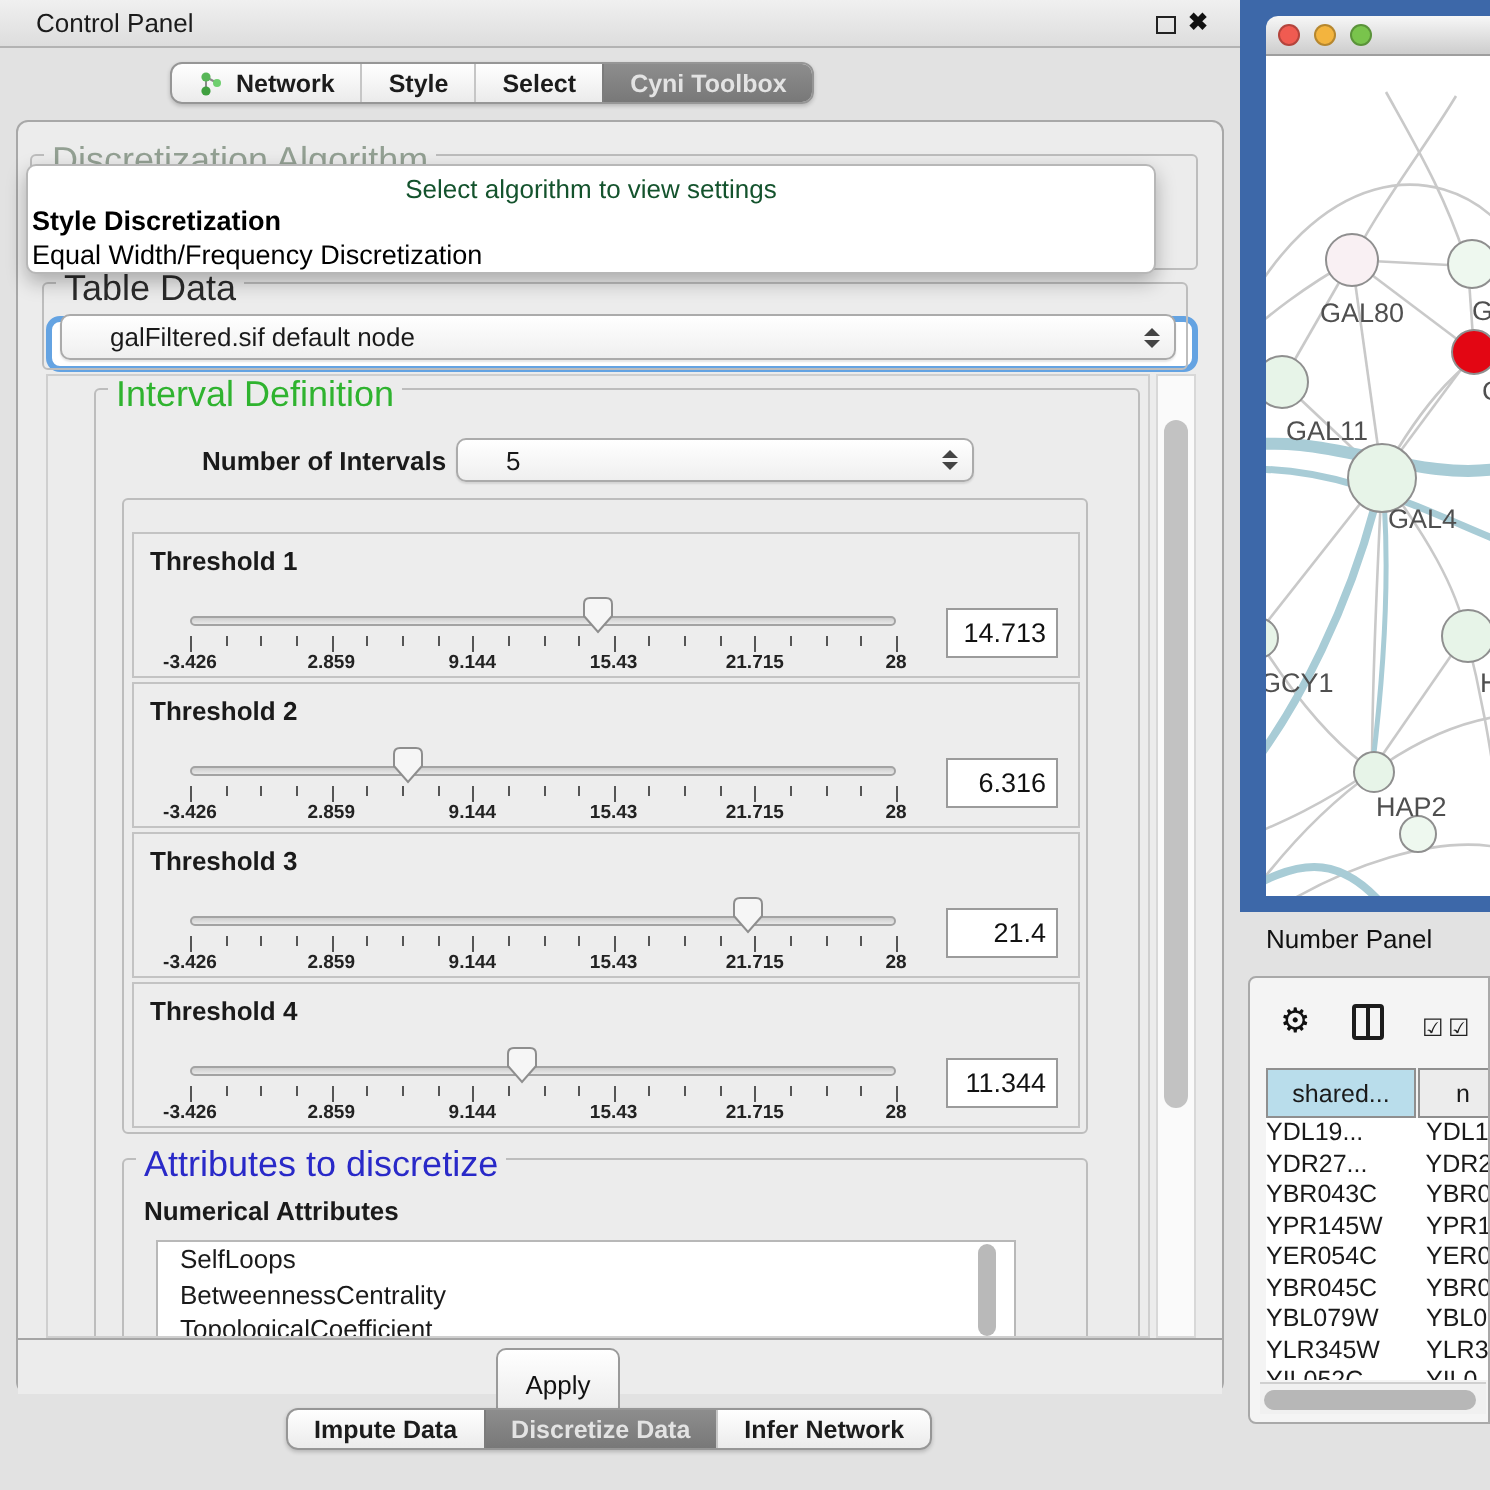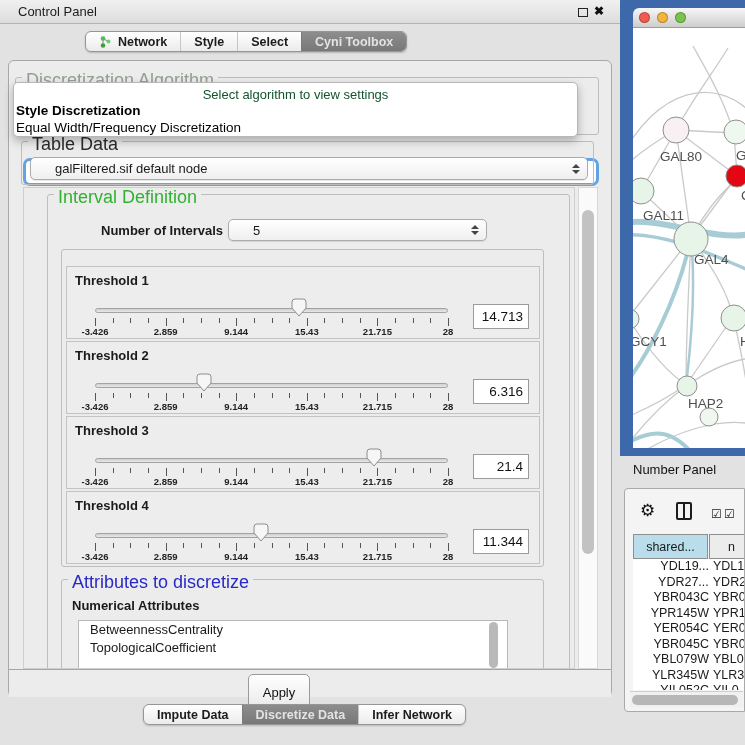--- a/index.html
+++ b/index.html
@@ -110,21 +110,21 @@
     border:2px solid #1c1c1c; border-radius:2px; }
   .split-icon:before { content:""; position:absolute; left:5px; top:0; width:2px; height:14px; background:#1c1c1c; }
   .cbx { position:absolute; top:18px; font-size:12px; color:#222; }
   .tp-colhead { position:absolute; top:45px; height:25px; font-size:12.5px;
     display:flex; align-items:center; border:1px solid #8f8f8f; }
   .col1h { left:8px; width:75px; background:#b9ddeb; justify-content:center; }
   .col2h { left:84px; width:60px; background:#ececec; padding-left:18px; }
   .tp-rows { position:absolute; left:8px; top:70px; width:113px; height:131px;
     background:#fff; overflow:hidden; }
   .tp-row { display:flex; height:15.5px; line-height:15.5px; font-size:12.5px; }
-  .tp-row .c1 { width:76px; text-align:right; overflow:hidden; white-space:nowrap; }
+  .tp-row .c1 { width:76px; text-align:left; overflow:hidden; white-space:nowrap; }
   .tp-row .c2 { padding-left:4px; overflow:hidden; white-space:nowrap; }
   .hscroll { position:absolute; left:5px; top:202px; width:113px; height:16px;
     background:#f0f0f0; border-top:1px solid #cfcfcf; }
   .hthumb { position:absolute; left:2px; top:3px; width:106px; height:10px;
     background:#b7b7b7; border-radius:5px; }
 </style>
 </head>
 <body>
 
 <div class="screen">
@@ -360,20 +360,21 @@
     </div>
     <input class="th-value" readonly="" value="11.344" style="">
   </div>
 </div>
         </div>
 
         <div class="group" style="left:13px; top:384px; width:483px; height:110px;">
           <span class="gtitle t-blue">Attributes to discretize</span>
           <span style="position:absolute; left:10px; top:18px; font-size:13px; font-weight:bold;">Numerical Attributes</span>
           <ul class="attr-list" id="attrList">
+          <li>SelfLoops</li>
               <li>BetweennessCentrality</li>
               <li>TopologicalCoefficient</li>
             </ul>
           <div class="lthumb" style="left:427px; top:42px;"></div>
         </div>
       </div>
     </div>
 
     <div class="vscroll">
       <div class="vthumb"></div>

